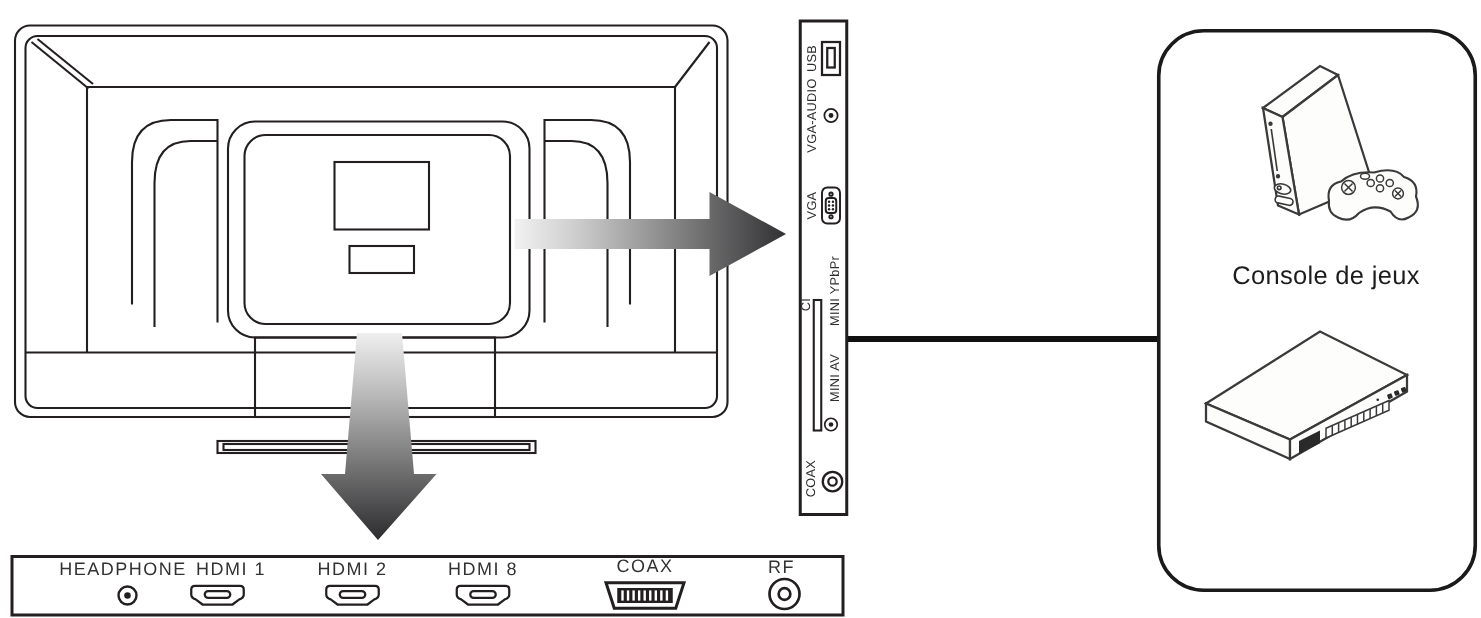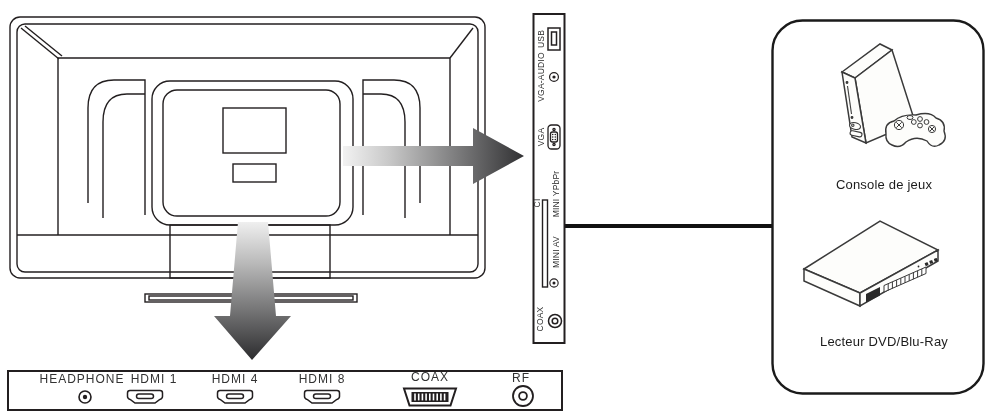--- a/index.html
+++ b/index.html
@@ -5,21 +5,21 @@
   html,body{margin:0;padding:0;background:#fff;}
   .canvas{
     position:relative;width:987px;height:412px;background:#ffffff;overflow:hidden;
     font-family:"Liberation Sans", sans-serif;color:#2b2b2b;
   }
   .canvas svg{position:absolute;left:0;top:0;}
   .lbl{position:absolute;white-space:nowrap;transform:translate(-50%,-50%);}
   .vlbl{position:absolute;white-space:nowrap;transform:translate(-50%,-50%) rotate(-90deg);}
   .side-lbl{font-size:8.5px;letter-spacing:.2px;color:#2e2e2e;}
   .bottom-lbl{font-size:12px;letter-spacing:1px;color:#323232;text-align:center;}
-  .dev-lbl{font-size:13px;letter-spacing:.2px;color:#1c1c1c;}
+  .dev-lbl{font-size:17px;letter-spacing:.2px;color:#1c1c1c;}
 </style>
 </head>
 <body>
 
 <div class="canvas">
 
   <svg width="987" height="412" viewBox="0 0 987 412">
     <defs>
       <linearGradient id="gradRight" x1="0" y1="0" x2="1" y2="0">
         <stop offset="0" stop-color="#f2f2f2"></stop>
@@ -198,21 +198,20 @@
   <div class="vlbl side-lbl" style="left:541px;top:39px">USB</div>
   <div class="vlbl side-lbl" style="left:541px;top:77px">VGA-AUDIO</div>
   <div class="vlbl side-lbl" style="left:541px;top:137px">VGA</div>
   <div class="vlbl side-lbl" style="left:537px;top:203px">CI</div>
   <div class="vlbl side-lbl" style="left:556px;top:194px">MINI YPbPr</div>
   <div class="vlbl side-lbl" style="left:556px;top:252px">MINI AV</div>
   <div class="vlbl side-lbl" style="left:540px;top:319px">COAX</div>
 
   <div class="lbl bottom-lbl" style="left:82px;top:379px">HEADPHONE</div>
   <div class="lbl bottom-lbl" style="left:154px;top:379px">HDMI 1</div>
-  <div class="lbl bottom-lbl" style="left:235px;top:379px">HDMI 4</div>
+  <div class="lbl bottom-lbl" style="left:235px;top:379px">HDMI 2</div>
   <div class="lbl bottom-lbl" style="left:322px;top:379px">HDMI 8</div>
   <div class="lbl bottom-lbl" style="left:430px;top:377px">COAX</div>
   <div class="lbl bottom-lbl" style="left:521px;top:378px">RF</div>
 
   <div class="lbl dev-lbl" style="left:884px;top:184px">Console de jeux</div>
-  <div class="lbl dev-lbl" style="left:884px;top:341px">Lecteur DVD/Blu-Ray</div>
 
 </div>
 
 </body></html>

